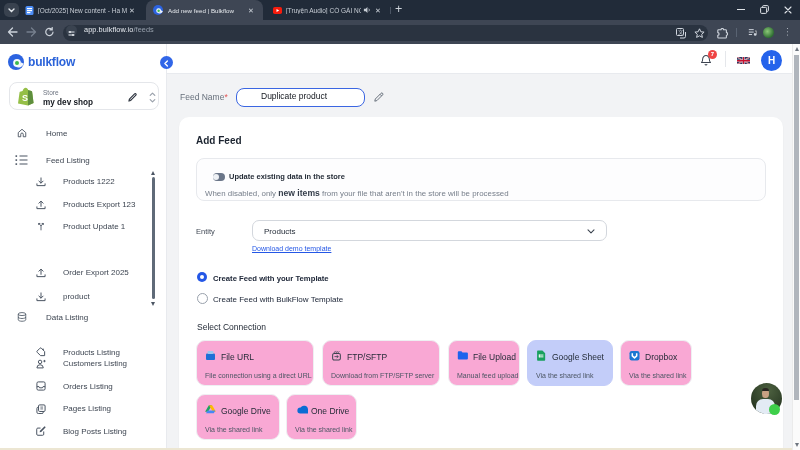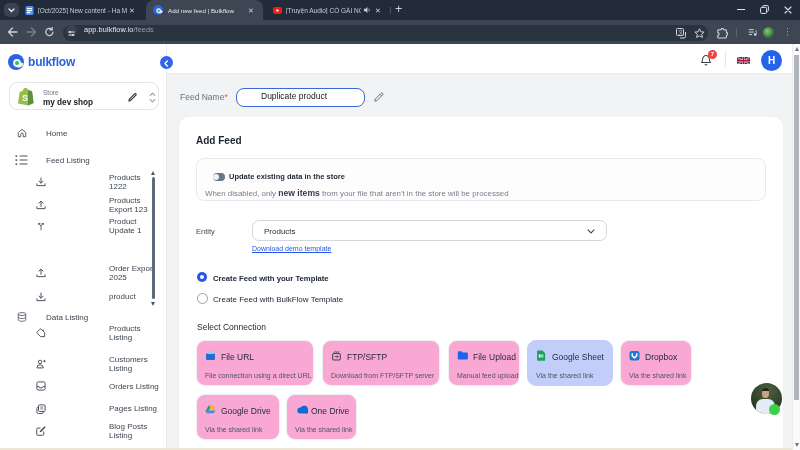--- a/index.html
+++ b/index.html
@@ -35,21 +35,21 @@
 .logotext { position:absolute; left:28px; top:11px; font-size:12px; font-weight:bold; color:#2b63d9; letter-spacing:-0.2px; }
 .collapsebtn { position:absolute; left:160px; top:12px; width:13px; height:13px; border-radius:50%; background:#3166e8; }
 .storecard { position:absolute; left:9px; top:38px; width:150px; height:28px; border:1px solid #e4e6ea; border-radius:8px; background:#fff; }
 .storecard .lab { position:absolute; left:33px; top:5.5px; font-size:6.5px; color:#6d7480; }
 .storecard .name { position:absolute; left:33px; top:15px; font-size:8.2px; font-weight:bold; color:#14181f; }
 
 .mi { position:absolute; left:0; width:160px; height:20px; display:flex; align-items:center; }
 .mi .ic { position:absolute; left:17px; width:10px; height:10px; }
 .mi .lb { position:absolute; left:46px; font-size:8px; color:#3d4551; }
 .smi .ic { left:36px; width:10px; height:10px; }
-.smi .lb { left:63px;margin-left:46px; }
+.smi .lb { left:63px; }
 
 
 .sb-side { position:absolute; left:152px; width:3px; background:#5f6a78; border-radius:2px; }
 
 
 .badge { position:absolute; background:#ef4444; color:#fff; border-radius:50%; font-size:6px; font-weight:bold; text-align:center; }
 .divv { position:absolute; width:1px; background:#e5e7eb; }
 .avatarH { position:absolute; background:#2563eb; color:#fff; border-radius:50%; font-weight:bold; text-align:center; }
 
 
@@ -290,21 +290,21 @@
     <div class="abs" style="left:151px; top:127px; width:0; height:0; border-left:2.5px solid transparent; border-right:2.5px solid transparent; border-bottom:4px solid #4b5563;"></div>
     <div class="abs" style="left:151px; top:258px; width:0; height:0; border-left:2.5px solid transparent; border-right:2.5px solid transparent; border-top:4px solid #4b5563;"></div>
 
     <div class="mi" style="top:263px;">
       <svg class="ic" viewBox="0 0 12 12">
           <ellipse cx="6" cy="2.5" rx="4.5" ry="1.8" stroke="#4b5563" stroke-width="1" fill="none"></ellipse>
           <path d="M1.5 2.5 V6 c0 1 2 1.8 4.5 1.8 S10.5 7 10.5 6 V2.5 M1.5 6 V9.3 c0 1 2 1.8 4.5 1.8 s4.5 -0.8 4.5 -1.8 V6" stroke="#4b5563" stroke-width="1" fill="none"></path>
         </svg>
       <div class="lb">Data Listing</div>
     </div>
-    <div class="mi smi" style="top:279px;padding-left:37px;">
+    <div class="mi smi" style="top:298px;padding-left:37px;">
       <svg class="ic" viewBox="0 0 11 11">
           <path d="M5 1.5 H9.5 V6 L5.8 9.7 a1 1 0 0 1 -1.4 0 L1.3 6.6 a1 1 0 0 1 0 -1.4 Z" stroke="#4b5563" stroke-width="1.1" fill="none" stroke-linejoin="round" transform="rotate(90 5.5 5.5)"></path>
           <circle cx="7.8" cy="2.6" r="0.9" fill="#4b5563"></circle>
         </svg>
       <div class="lb">Products Listing</div>
     </div>
     <div class="mi smi" style="top:309.5px;">
       <svg class="ic" viewBox="0 0 11 11">
           <circle cx="4.5" cy="3.2" r="1.9" stroke="#4b5563" stroke-width="1.1" fill="none"></circle>
           <path d="M1 9.8 a3.5 3.5 0 0 1 7 0 Z" stroke="#4b5563" stroke-width="1.1" fill="none"></path>

